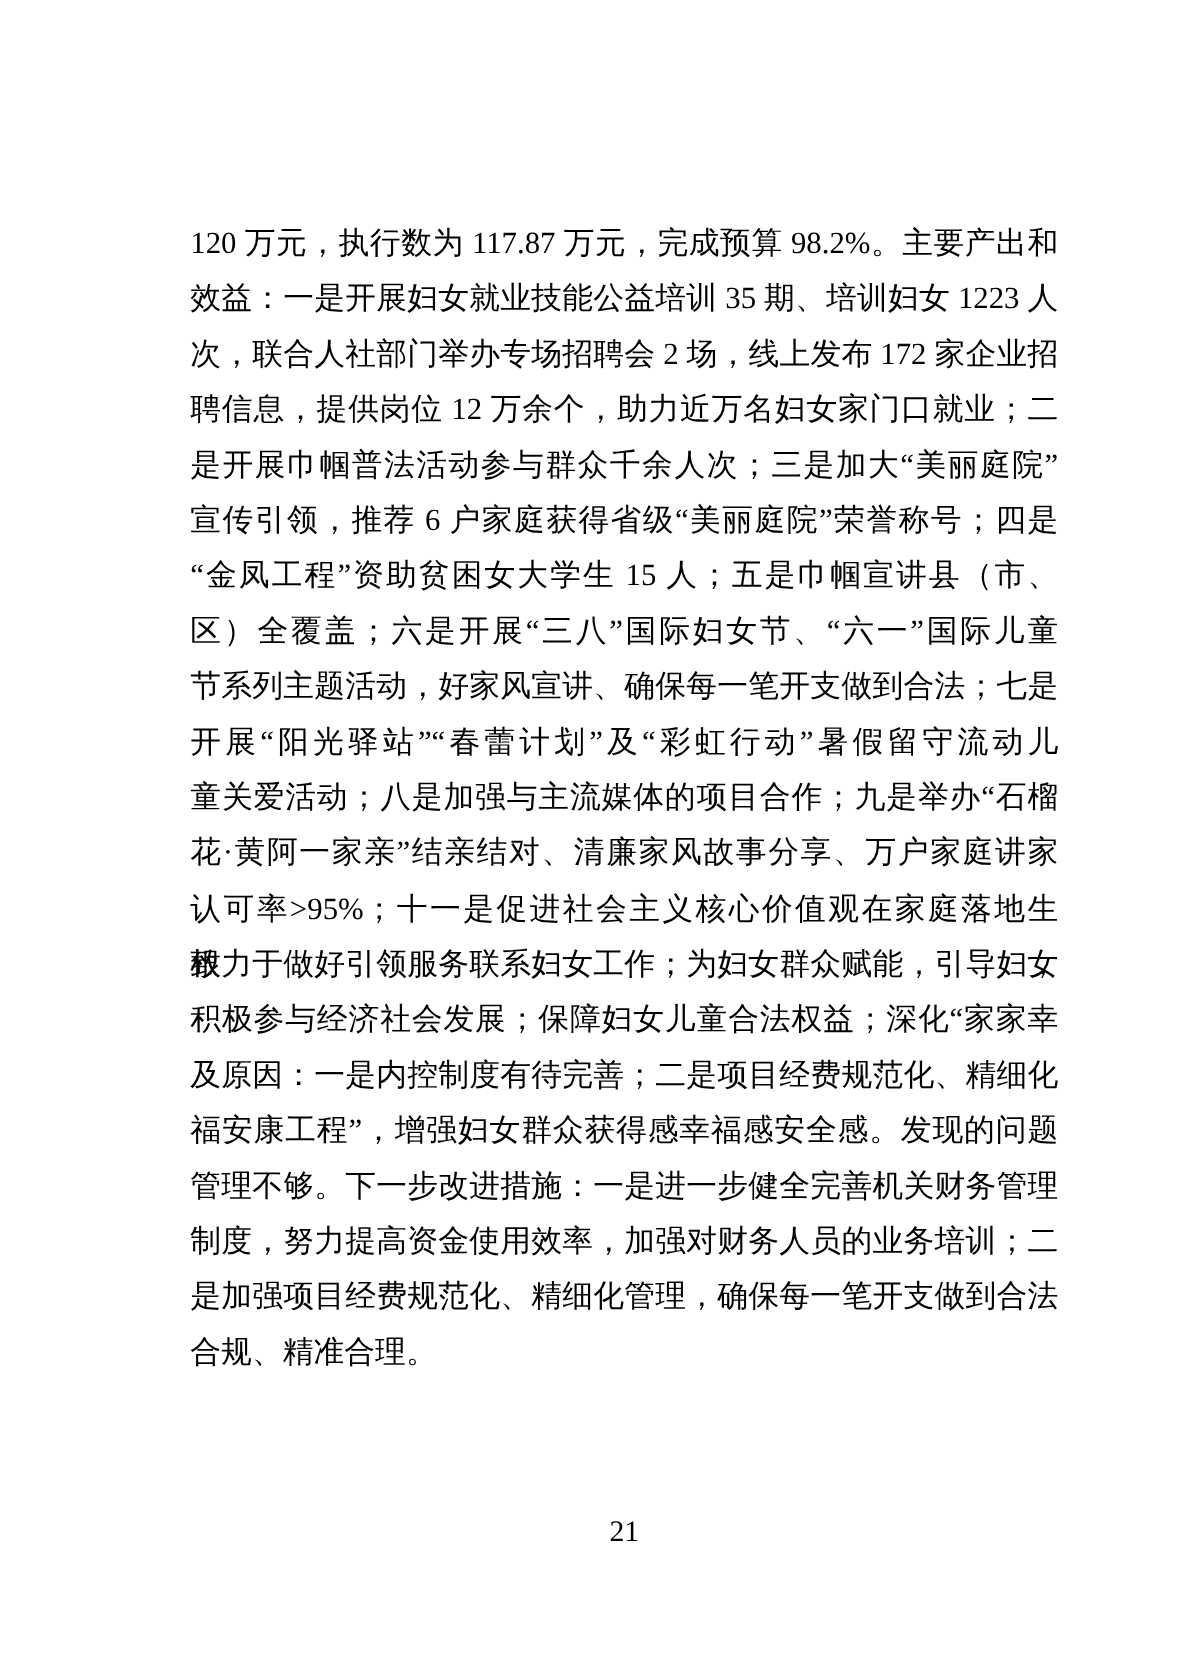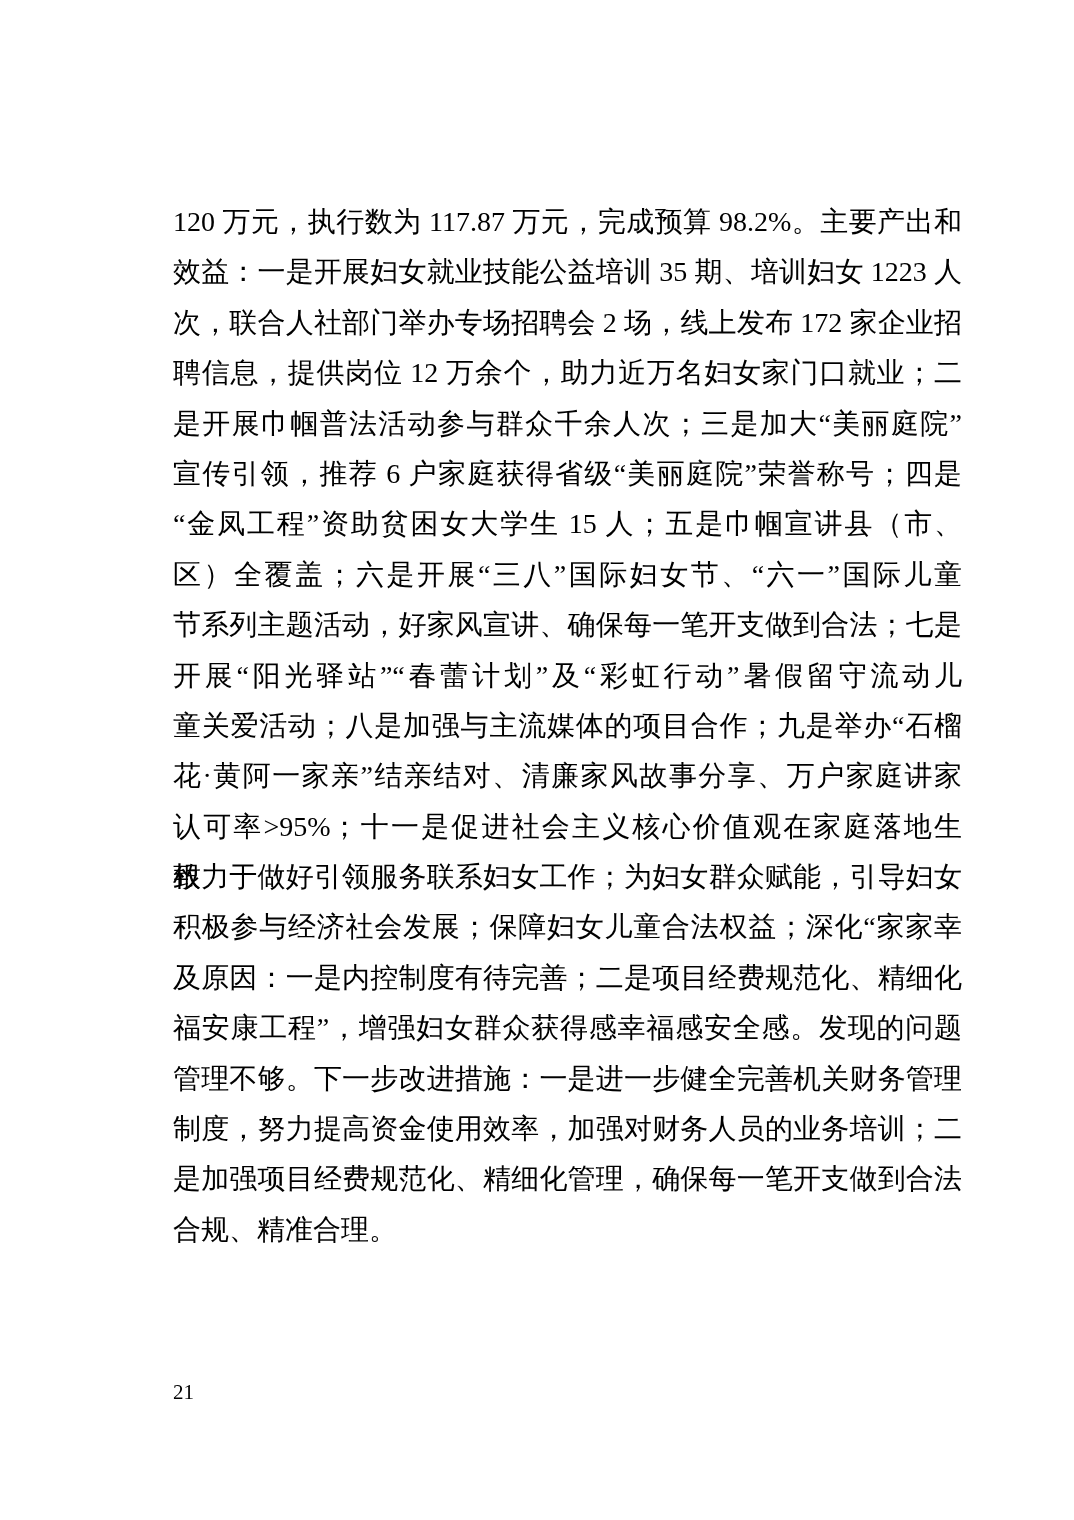--- a/index.html
+++ b/index.html
@@ -37,22 +37,22 @@
   }
   .line.last {
     text-align: right;
     text-align-last: left;
   }
   .page-number {
     position: absolute;
     left: 143px;
     top: 1378px;
     width: 789px;
-    text-align: left;
-    font-size: 21px;
+    text-align: center;
+    font-size: 27px;
     line-height: 28px;
   }
 </style>
 </head>
 <body>
 
 <div class="page">
   <div class="text-block">
     <div class="line">120 万元，执行数为 117.87 万元，完成预算 98.2%。主要产出和</div>
     <div class="line">效益：一是开展妇女就业技能公益培训 35 期、培训妇女 1223 人</div>

